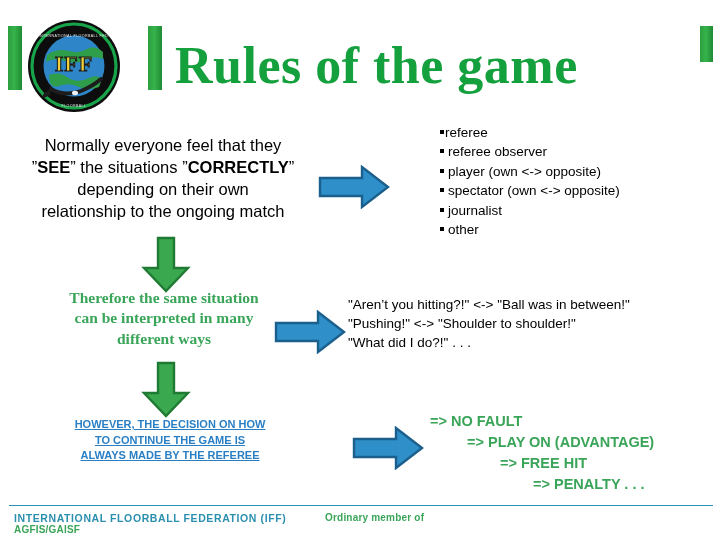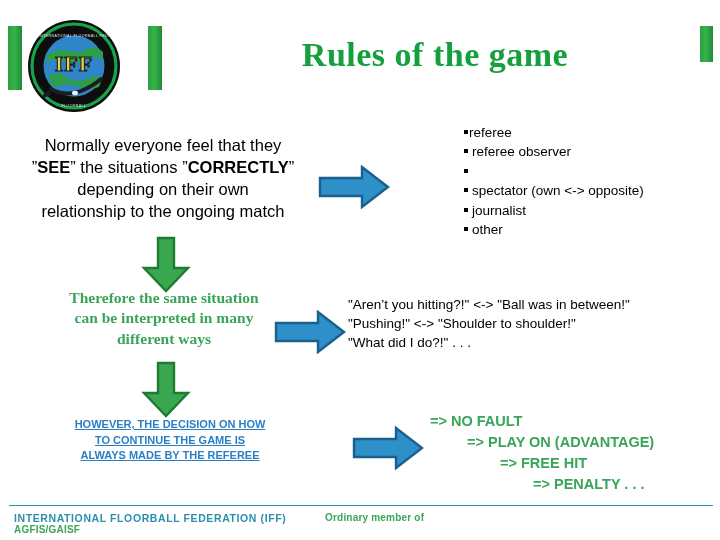--- a/index.html
+++ b/index.html
@@ -35,24 +35,23 @@
     width: 94px;
     height: 94px;
   }
 
   
   .title {
     position: absolute;
     left: 175px;
     top: 36px;
     width: 520px;
-    text-align: center;
     font-family: "Liberation Serif", serif;
     font-weight: bold;
-    font-size: 34px;
+    font-size: 52px;
     color: #14a03c;
     letter-spacing: 0.5px;
     white-space: nowrap;
   }
 
   
   .tblock { position: absolute; }
 
   .blk-normally {
     left: 8px;
@@ -66,21 +65,21 @@
   .blk-normally b { font-weight: bold; }
 
   .blk-bullets {
     left: 440px;
     top: 123px;
     width: 270px;
     font-size: 13.5px;
     line-height: 1.44;
     color: #000000;
   }
-  .blk-bullets .bl { white-space: nowrap; margin-left: 24px; }
+  .blk-bullets .bl { white-space: nowrap; }
   .blk-bullets .sq {
     display: inline-block;
     width: 4px; height: 4px;
     background: #000;
     vertical-align: 3px;
     margin-right: 4px;
   }
   .blk-bullets .bl:first-child .sq { margin-right: 1px; }
 
   .blk-therefore {
@@ -210,21 +209,21 @@
 
   <div class="arrow" style="left:318px; top:165px;">
     <svg width="72" height="44" viewBox="0 0 72 44">
       <polygon points="2,13 44,13 44,2 70,22 44,42 44,31 2,31" fill="#2e8fc9" stroke="#1b5f8c" stroke-width="2.4" stroke-linejoin="miter"></polygon>
     </svg>
   </div>
 
   <div class="tblock blk-bullets">
     <div class="bl"><span class="sq"></span><span>referee</span></div>
     <div class="bl"><span class="sq"></span><span>referee observer</span></div>
-    <div class="bl"><span class="sq"></span></div>
+    <div class="bl"><span class="sq"></span><span>player (own  &lt;-&gt;  opposite)</span></div>
     <div class="bl"><span class="sq"></span><span>spectator (own  &lt;-&gt;  opposite)</span></div>
     <div class="bl"><span class="sq"></span><span>journalist</span></div>
     <div class="bl"><span class="sq"></span><span>other</span></div>
   </div>
 
   <div class="arrow" style="left:138px; top:236px;">
     <svg width="56" height="58" viewBox="0 0 56 58">
       <polygon points="20,2 36,2 36,32 50,32 28,55 6,32 20,32" fill="#3aa84f" stroke="#1f7a33" stroke-width="2.4" stroke-linejoin="miter"></polygon>
     </svg>
   </div>

